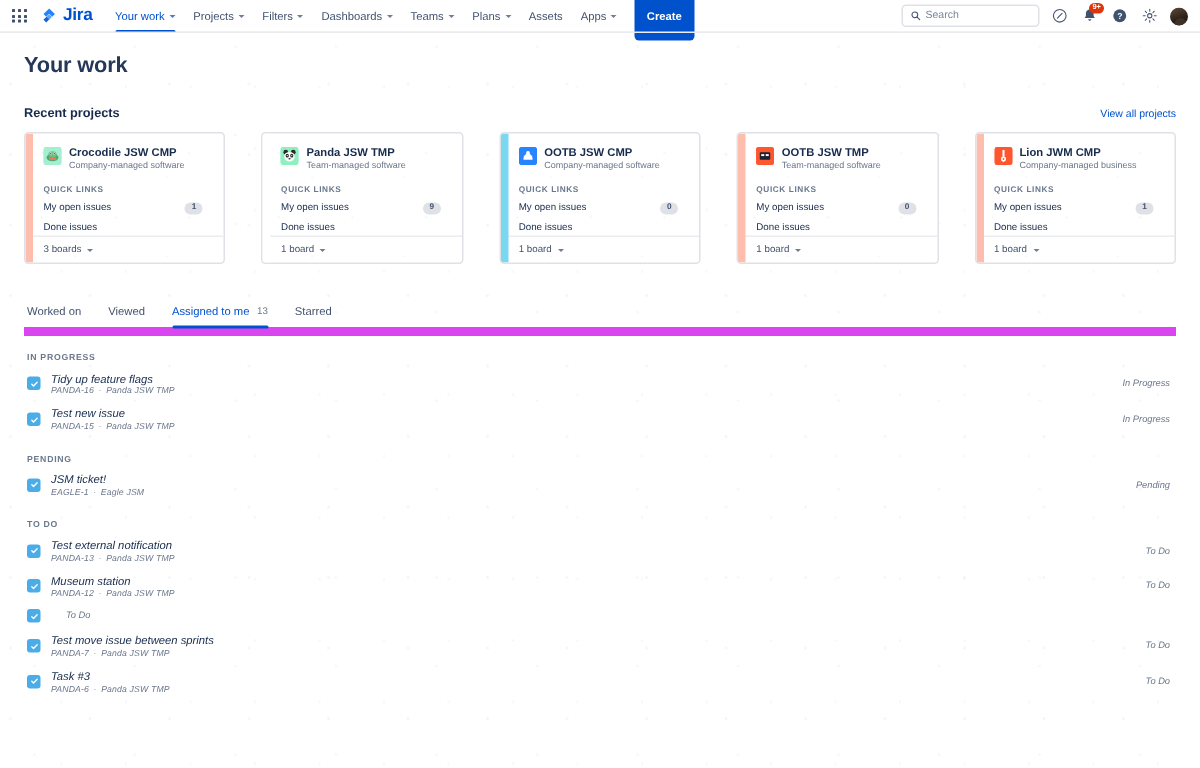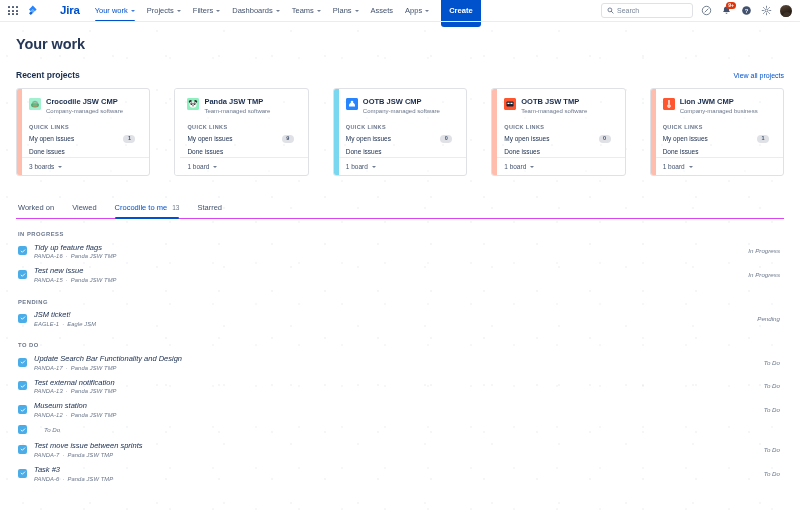--- a/index.html
+++ b/index.html
@@ -47,21 +47,21 @@
   }
   .grid-dots {
     display: grid;
     grid-template-columns: repeat(3, 2px);
     grid-template-rows: repeat(3, 2px);
     gap: 1.6px;
   }
   .grid-dots i { background: #42526e; border-radius: 0.4px; display:block; width:2px; height:2px; }
 
   .brand {
-    display: flex; align-items: flex-start; gap: 21px;
+    display: flex; align-items: flex-start; gap: 3px;
     margin-left: 5px; margin-right: 9px;
     cursor: pointer;
   }
   .brand .logo { width: 12px; height: 12px; display:block; }
   .brand .wordmark {
     font-size: 11.5px; font-weight: 700; color: #0052cc;
     letter-spacing: -0.2px;
     line-height: 1;
   }
 
@@ -191,21 +191,21 @@
     border-top:1px solid #ebecf0;
     padding:5px 8px 5px 12px;
     display:flex; align-items:center; gap:3px;
     font-size:6.5px; color:#42526e;
     cursor:pointer;
   }
 
   
   .tabs {
     display:flex; align-items:center; gap:0;
-    border-bottom:1px solid #d946ef;
+    border-bottom:6px solid #d946ef;
     margin-top:22px;
   }
   .tab {
     font-size:7.5px; color:#42526e;
     padding:5px 9px 6px 9px;
     cursor:pointer; position:relative;
     display:flex; align-items:center; gap:5px;
     white-space:nowrap;
   }
   .tab:first-child { padding-left:2px; }
@@ -531,21 +531,21 @@
   </div>
 
   <div class="tabs">
     <div class="tab">
       <span>Worked on</span>
     </div>
     <div class="tab">
       <span>Viewed</span>
     </div>
     <div class="tab active">
-      <span>Crocodile to me</span>
+      <span>Assigned to me</span>
       <span class="tabcount">13</span>
     </div>
     <div class="tab">
       <span>Starred</span>
     </div>
   </div>
 
   <div>
 
     <div class="group-label">IN PROGRESS</div>
@@ -593,34 +593,20 @@
         <span class="issue-title" style="display:block">JSM ticket!</span>
         <span class="issue-meta" style="display:block">
           <span>EAGLE-1</span><span class="sep">·</span><span>Eagle JSM</span>
         </span>
       </span>
       <span class="issue-status">Pending</span>
     </div>
 
     <div class="group-label">TO DO</div>
 
-    <div class="issue-row">
-      <span class="issue-type-icon">
-        <svg width="6" height="6" viewBox="0 0 16 16">
-            <path d="M3.2 8.3l3.1 3.1 6.4-6.4" fill="none" stroke="#fff" stroke-width="2.4" stroke-linecap="round" stroke-linejoin="round"></path>
-          </svg>
-      </span>
-      <span class="issue-text">
-        <span class="issue-title" style="display:block">Update Search Bar Functionality and Design</span>
-        <span class="issue-meta" style="display:block">
-          <span>PANDA-17</span><span class="sep">·</span><span>Panda JSW TMP</span>
-        </span>
-      </span>
-      <span class="issue-status">To Do</span>
-    </div>
 
     <div class="issue-row">
       <span class="issue-type-icon">
         <svg width="6" height="6" viewBox="0 0 16 16">
             <path d="M3.2 8.3l3.1 3.1 6.4-6.4" fill="none" stroke="#fff" stroke-width="2.4" stroke-linecap="round" stroke-linejoin="round"></path>
           </svg>
       </span>
       <span class="issue-text">
         <span class="issue-title" style="display:block">Test external notification</span>
         <span class="issue-meta" style="display:block">

